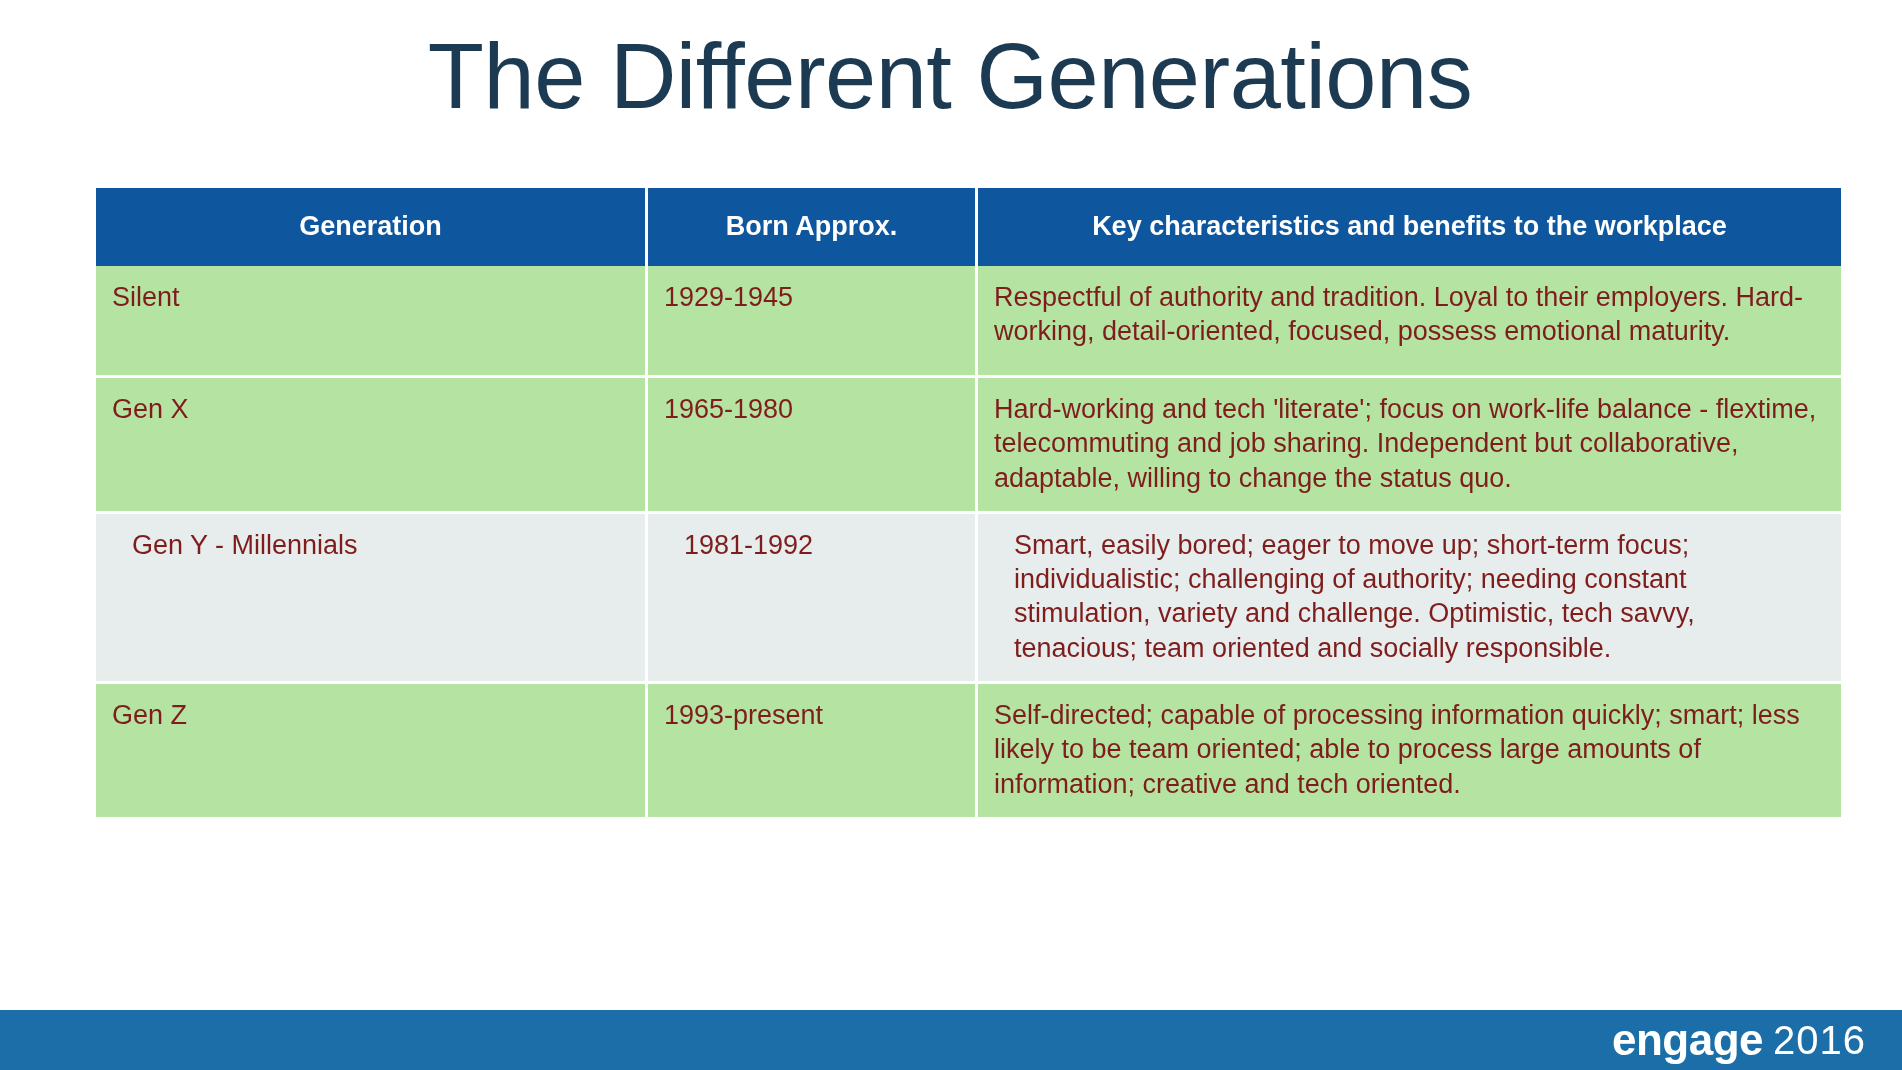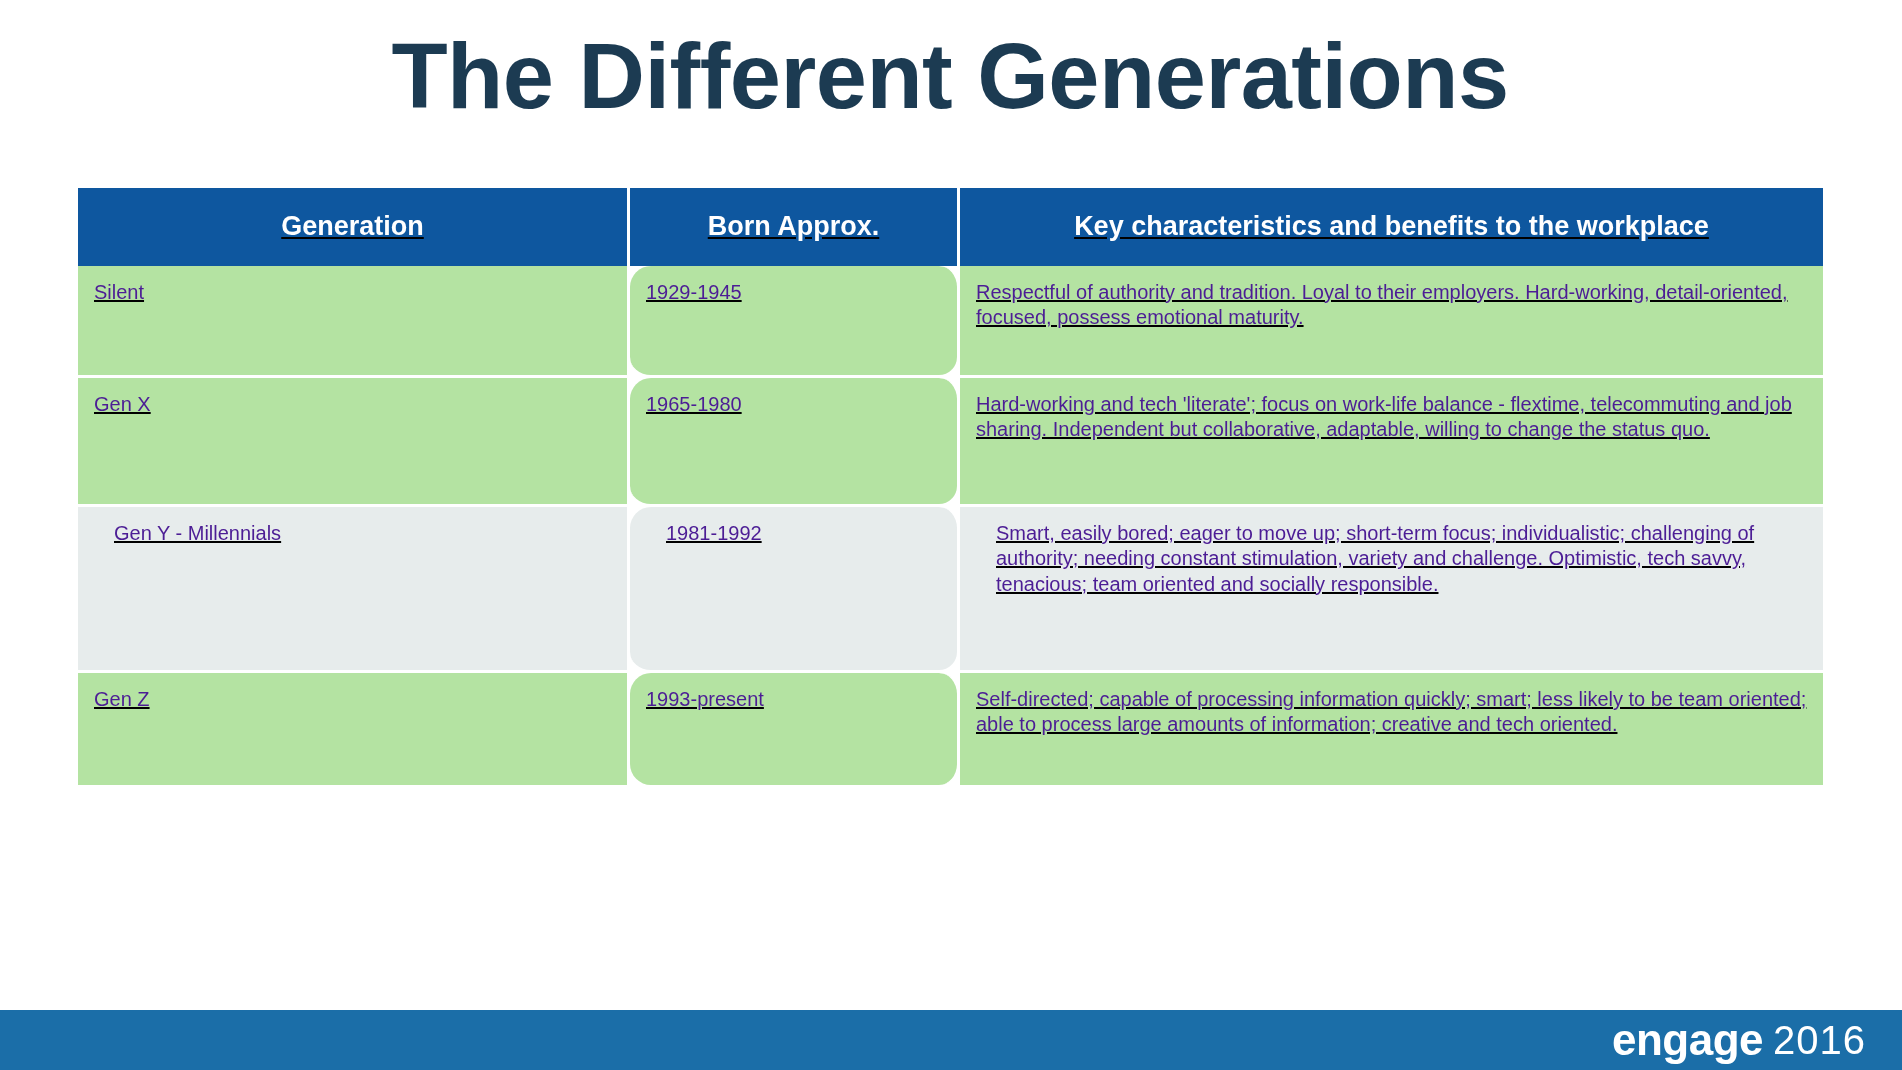--- a/index.html
+++ b/index.html
@@ -24,36 +24,35 @@
 
   
   .slide-title {
     position: absolute;
     left: 0;
     top: 28px;
     width: 1900px;
     text-align: center;
     font-size: 92px;
     line-height: 1.05;
-    font-weight: 700;
+    font-weight: 400;
     color: #1c3b52;
     letter-spacing: -0.5px;
     white-space: nowrap;
   }
 
   
   .gen-table {
     position: absolute;
-    left: 78px;
+    left: 96px;
     top: 188px;
     width: 1745px;
     border-collapse: separate;
     border-spacing: 0;
     table-layout: fixed;
-    text-decoration: underline;
   }
   .gen-table col.c-gen   { width: 552px; }
   .gen-table col.c-born  { width: 330px; }
   .gen-table col.c-key   { width: 863px; }
 
   .gen-table thead th {
     background: #0e579f;
     color: #ffffff;
     font-size: 27px;
     font-weight: bold;
@@ -61,37 +60,37 @@
     text-align: center;
     vertical-align: middle;
     padding: 16px 14px 18px 14px;
     height: 78px;
     border-right: 3px solid #ffffff;
     box-sizing: border-box;
   }
   .gen-table thead th:last-child { border-right: none; }
 
   .gen-table tbody td {
-    font-size: 20px;
+    font-size: 27px;
     line-height: 1.27;
-    color: #4c1d95;
+    color: #7f1d1d;
     vertical-align: top;
     padding: 14px 16px 16px 16px;
     border-right: 3px solid #ffffff;
     border-bottom: 3px solid #ffffff;
     box-sizing: border-box;
   }
   .gen-table tbody td:last-child { border-right: none; }
   .gen-table tbody tr:last-child td { border-bottom: none; }
 
   .gen-table tbody tr.band-green td { background: #b4e3a2; }
   .gen-table tbody tr.band-grey  td { background: #e7ecec; }
 
   .cell-gen  { white-space: nowrap; }
-  .cell-born { white-space: nowrap; border-radius: 21px; }
+  .cell-born { white-space: nowrap; }
   .cell-key  { }
 
   
   tr.r0 td { height: 112px; }
   tr.r1 td { height: 78px;  }
   tr.r2 td { height: 129px; }
   tr.r3 td { height: 166px; padding-left: 36px; }
   tr.r4 td { height: 112px; }
 
   

